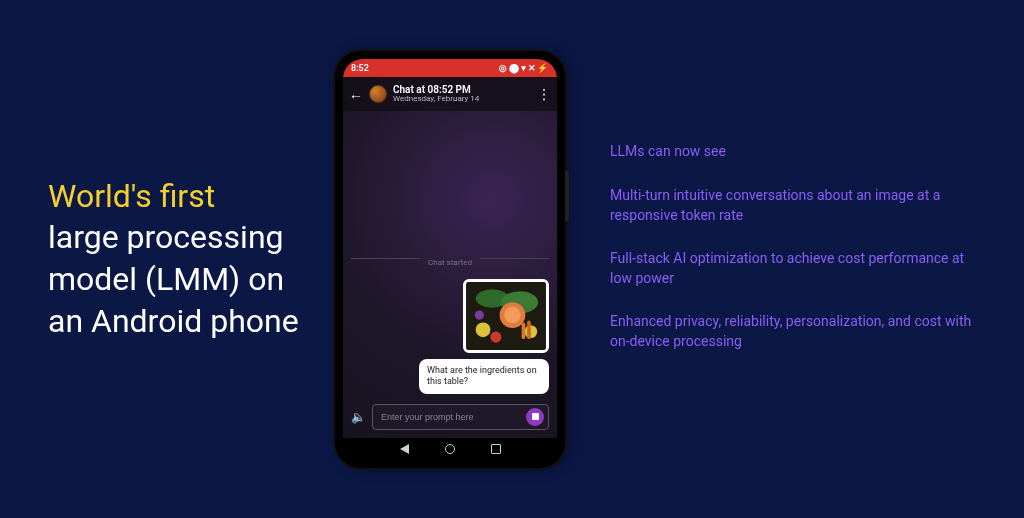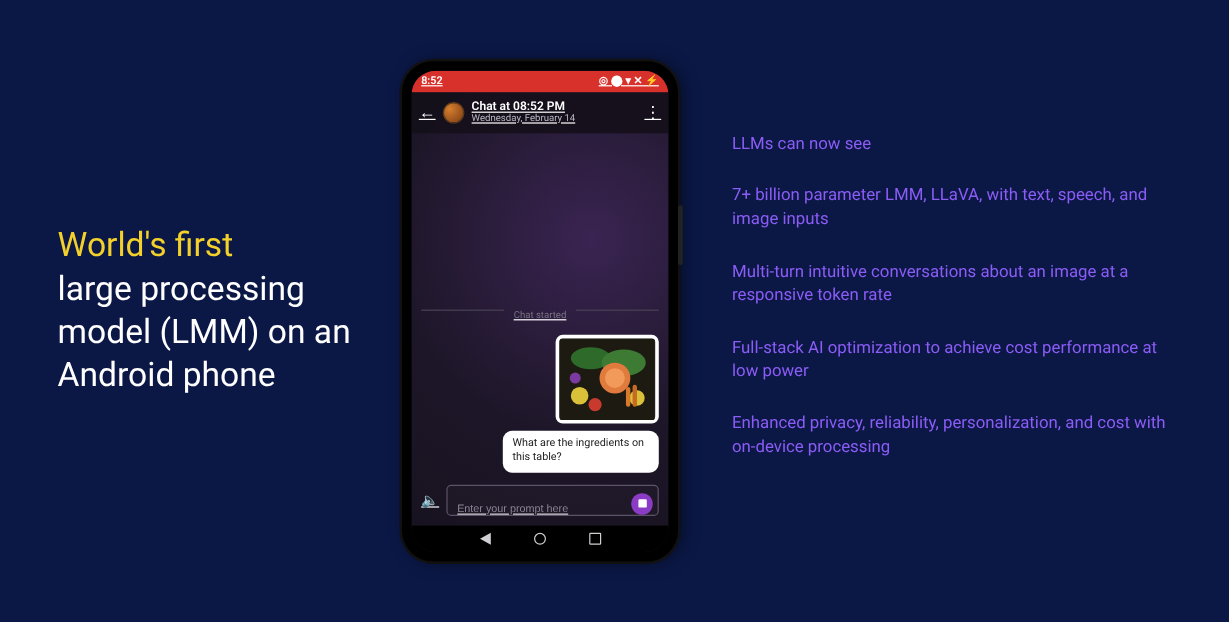--- a/index.html
+++ b/index.html
@@ -11,21 +11,21 @@
     display: flex;
     align-items: center;
   }
 
   .left {
     flex: 0 0 310px;
     padding-left: 48px;
   }
   .left h1 {
     font-weight: 400;
-    font-size: 28px;
+    font-size: 32px;
     line-height: 1.3;
   }
   .left .highlight { color: #f3d12a; }
 
   .center {
     flex: 0 0 280px;
     display: flex;
     justify-content: center;
     align-items: center;
     position: relative;
@@ -41,21 +41,20 @@
 
   
   .phone {
     width: 230px;
     height: 417px;
     background: #000;
     border-radius: 26px;
     padding: 8px;
     position: relative;
     box-shadow: 0 0 0 2px #111, 4px 0 14px rgba(0,0,0,.45);
-    text-decoration: underline;
   }
   .phone::after { 
     content: "";
     position: absolute;
     right: -4px; top: 120px;
     width: 4px; height: 50px;
     background: #222;
     border-radius: 2px;
   }
   .screen {
@@ -152,21 +151,21 @@
     gap: 6px;
     padding: 6px 8px 8px;
   }
   .vol-icon { color: #6d6678; font-size: 12px; }
   .input-wrap {
     flex: 1;
     border: 1px solid #5d5369;
     border-radius: 4px;
     height: 26px;
     display: flex;
-    align-items: flex-end;
+    align-items: center;
     padding: 0 4px 0 8px;
     background: rgba(255,255,255,.02);
   }
   .input-wrap input {
     flex: 1;
     background: transparent;
     border: none;
     outline: none;
     color: #bdb9c6;
     font-size: 9px;
@@ -271,17 +270,16 @@
         <span class="nav-shape circ"></span>
         <span class="nav-shape sq"></span>
       </div>
 
     </div>
   </div>
 </div>
 
 <div class="right">
   <p>LLMs can now see</p>
-  <p>7+ billion parameter LMM, LLaVA, with text, speech, and image inputs</p>
   <p>Multi-turn intuitive conversations about an image at a responsive token rate</p>
   <p>Full-stack AI optimization to achieve cost performance at low power</p>
   <p>Enhanced privacy, reliability, personalization, and cost with on-device processing</p>
 </div>
 
 </body></html>

